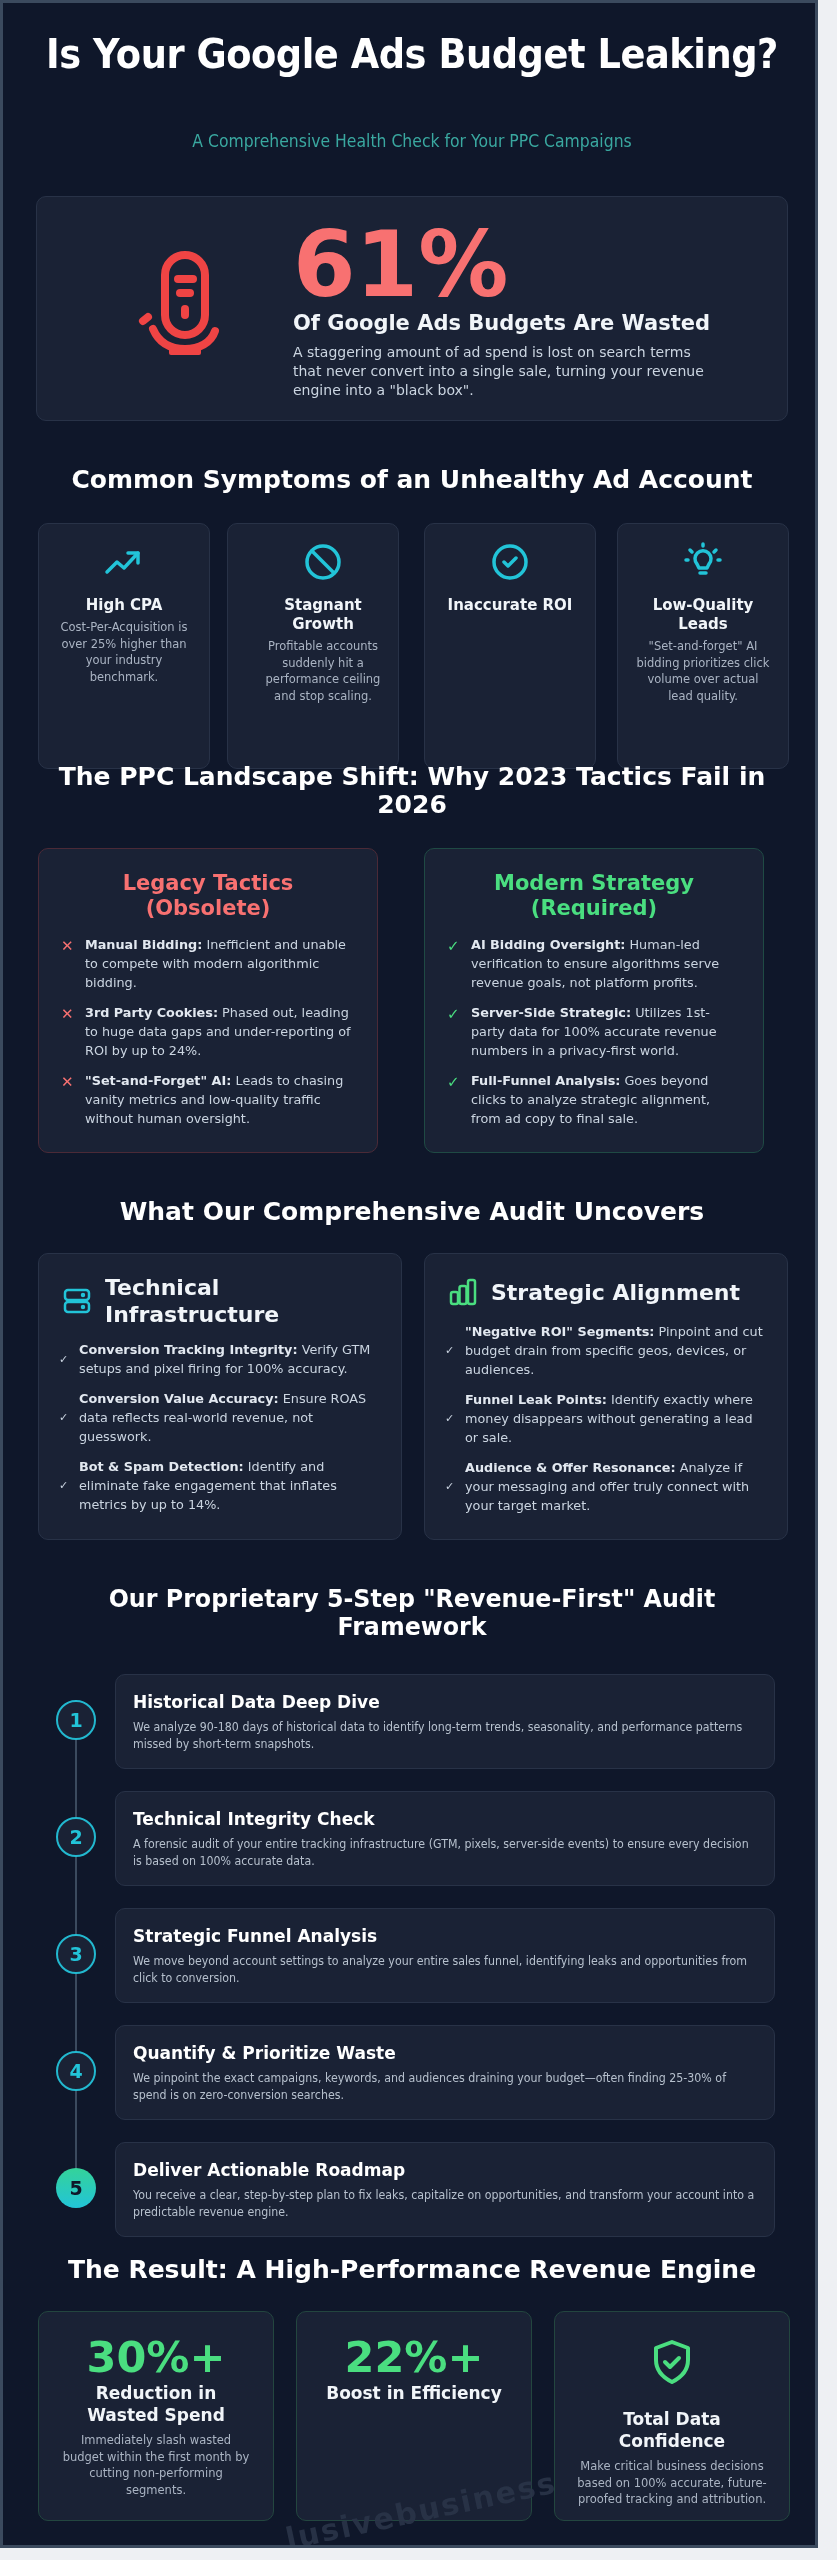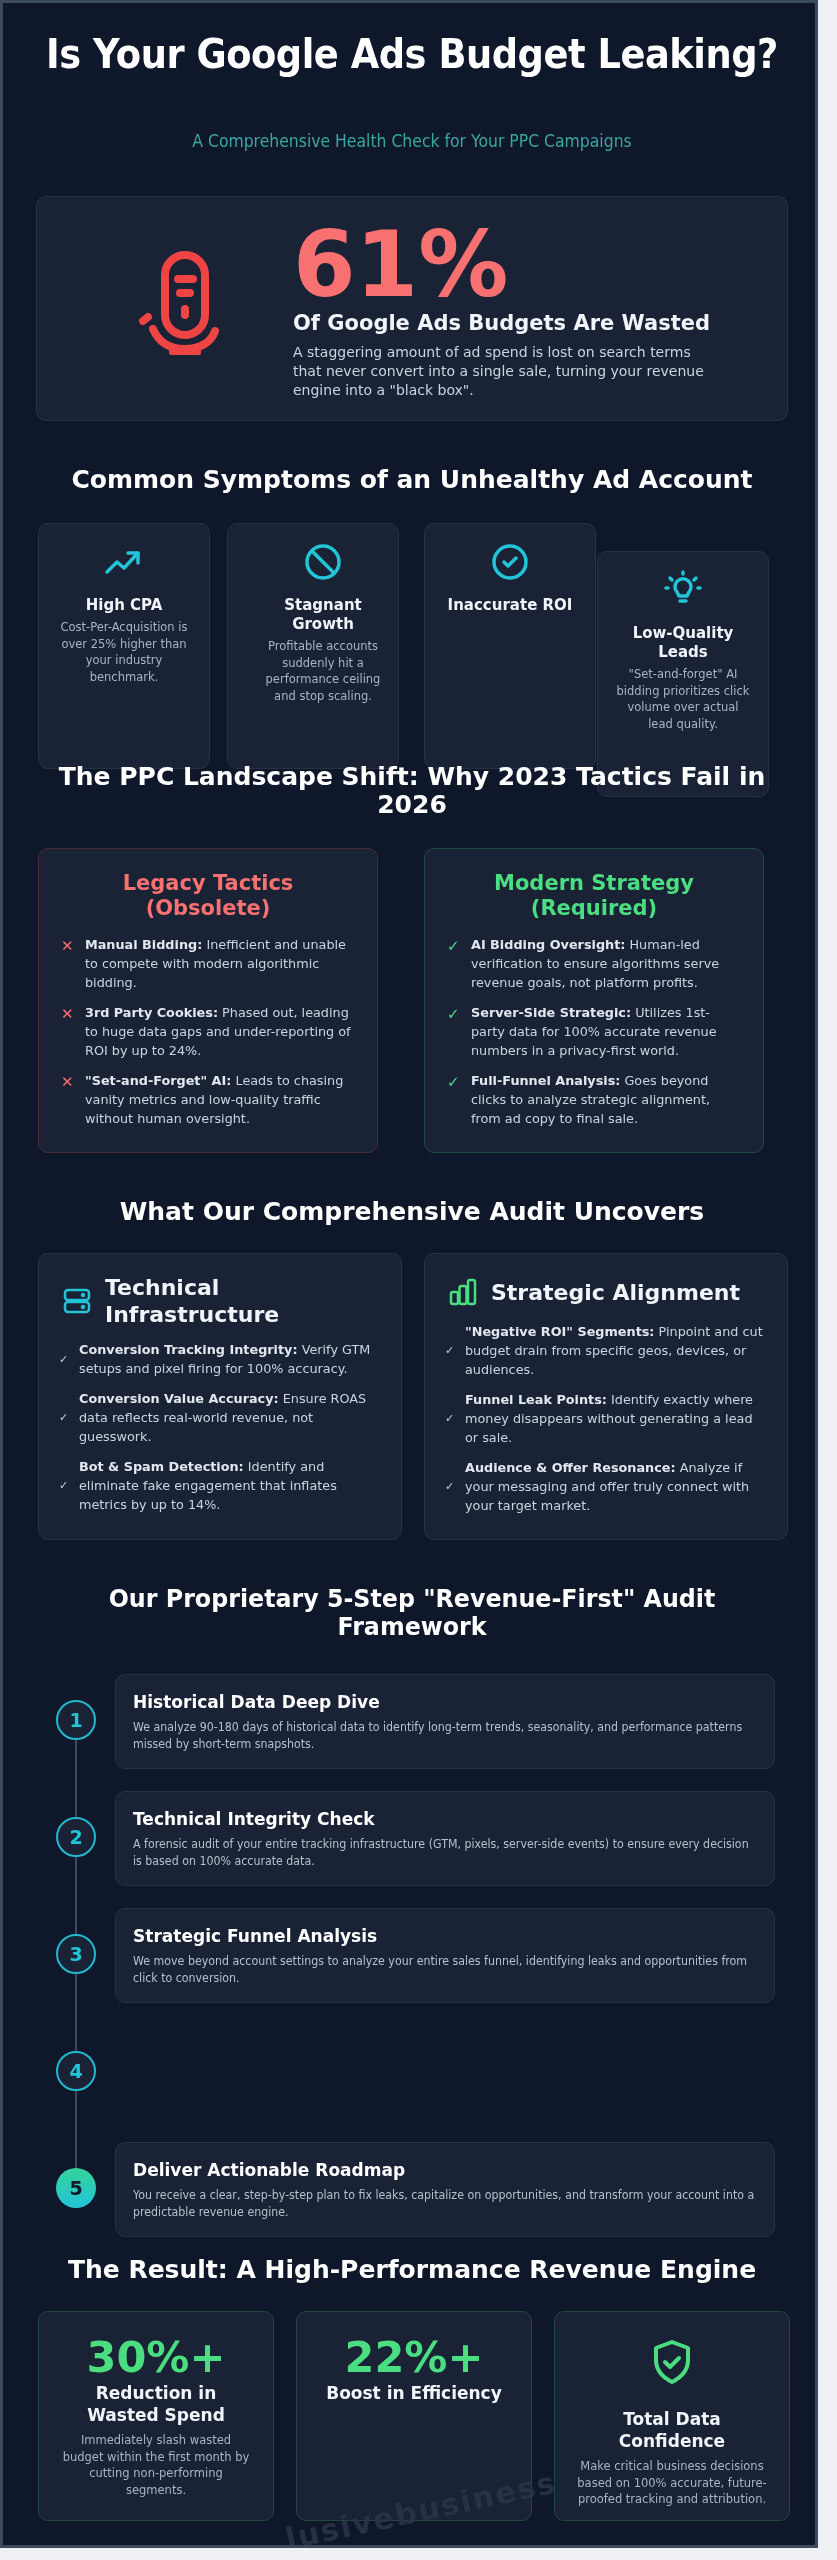--- a/index.html
+++ b/index.html
@@ -90,21 +90,21 @@
   </div>
 
   <div class="card sym" style="left:421px;">
     <svg class="ic" viewBox="0 0 40 40" fill="none" stroke="#22c4d8" stroke-width="3.5" stroke-linecap="round" stroke-linejoin="round">
       <circle cx="20" cy="20" r="16"></circle>
         <polyline points="14,20 18,24 26,16"></polyline>
     </svg>
     <div class="h">Inaccurate ROI</div>
   </div>
 
-  <div class="card sym" style="left:594px;margin-top:28px;">
+  <div class="card sym" style="left:614px;">
     <svg class="ic" viewBox="0 0 40 40" fill="none" stroke="#22c4d8" stroke-width="3.5" stroke-linecap="round" stroke-linejoin="round">
       <path d="M14 22 a8 8 0 1 1 12 0 l-2 4 h-8 z"></path>
         <line x1="17" y1="31" x2="23" y2="31"></line>
       <line x1="20" y1="2" x2="20" y2="4"></line>
         <line x1="7" y1="8" x2="9" y2="10"></line>
         <line x1="33" y1="8" x2="31" y2="10"></line>
       <line x1="3" y1="18" x2="5" y2="18"></line>
         <line x1="35" y1="18" x2="37" y2="18"></line>
     </svg>
     <div class="h">Low-Quality Leads</div>
@@ -199,20 +199,24 @@
     <div class="d">A forensic audit of your entire tracking infrastructure (GTM, pixels, server-side events) to ensure every decision is based on 100% accurate data.</div>
   </div>
   <div class="dot" style="top:1814px;">2</div>
 
   <div class="card step" style="top:1905px;">
     <div class="h">Strategic Funnel Analysis</div>
     <div class="d">We move beyond account settings to analyze your entire sales funnel, identifying leaks and opportunities from click to conversion.</div>
   </div>
   <div class="dot" style="top:1931px;">3</div>
 
+  <div class="card step" style="top:2022px;">
+    <div class="h">Quantify &amp; Prioritize Waste</div>
+    <div class="d">We pinpoint the exact campaigns, keywords, and audiences draining your budget—often finding 25-30% of spend is on zero-conversion searches.</div>
+  </div>
   <div class="dot" style="top:2048px;">4</div>
 
   <div class="card step" style="top:2139px;">
     <div class="h">Deliver Actionable Roadmap</div>
     <div class="d">You receive a clear, step-by-step plan to fix leaks, capitalize on opportunities, and transform your account into a predictable revenue engine.</div>
   </div>
   <div class="dot final" style="top:2165px;">5</div>
 
   <div class="abs section-title" style="top:2253px;">The Result: A High-Performance Revenue Engine</div>
 

